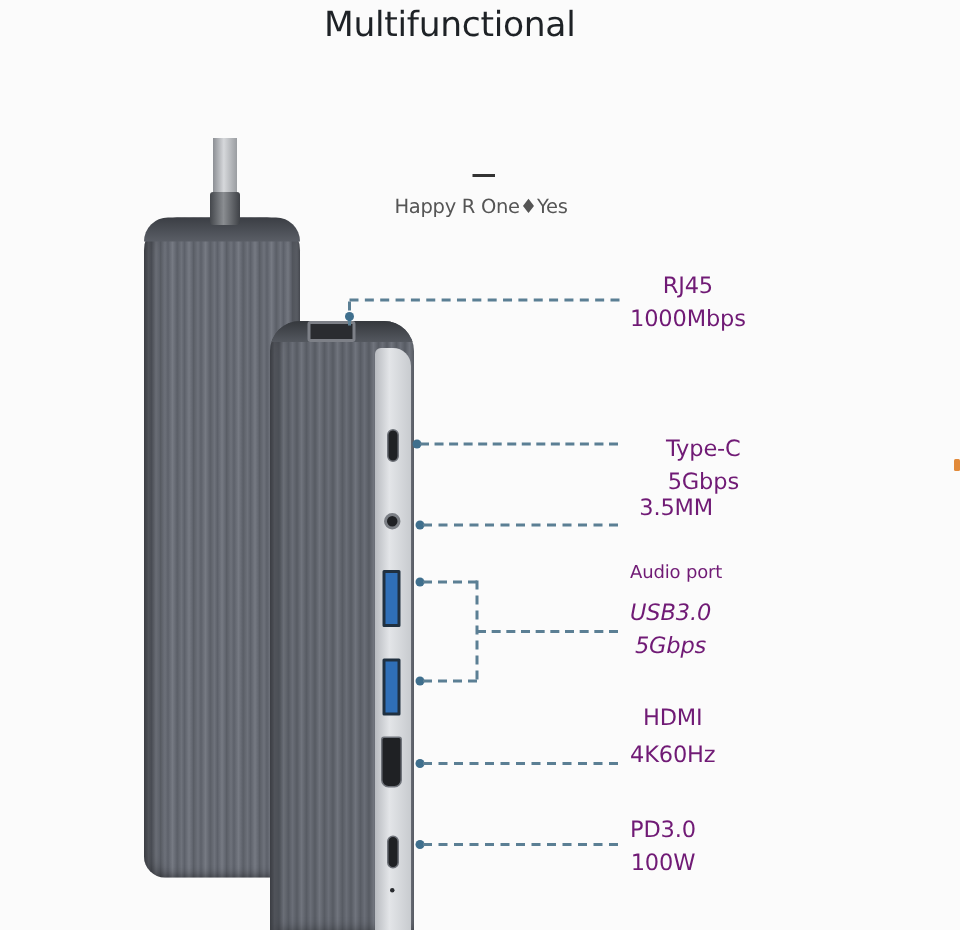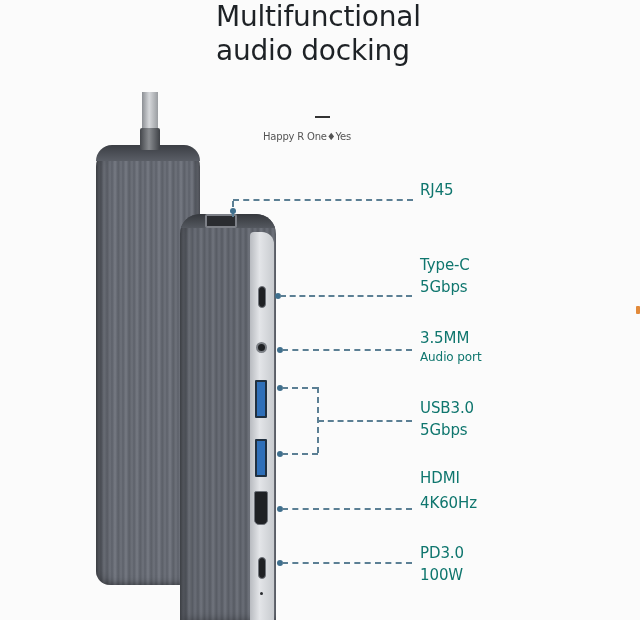--- a/index.html
+++ b/index.html
@@ -1,22 +1,22 @@
 <!DOCTYPE html>
 <html><head>
   <meta charset="utf-8">
   <style>
     * { box-sizing: border-box; margin: 0; padding: 0; }
     html, body { width: 640px; height: 620px; background: #fbfbfb; overflow: hidden; }
     body { position: relative; font-family: "DejaVu Sans", "Liberation Sans", sans-serif; color: #2c3036; }
 
-    .title { position: absolute; left: 216px; top: 0px; font-size: 28px; line-height: 34px; color: #1e2226; letter-spacing: -0.2px; }
+    .title { position: absolute; left: 216px; top: 0px; font-size: 23px; line-height: 34px; color: #1e2226; letter-spacing: -0.2px; }
     .title span { display: block; }
     .title-dash { position: absolute; left: 315px; top: 116px; width: 15px; height: 2px; background: #333; }
-    .subtitle { position: absolute; left: 263px; top: 131px; font-size: 10px; color: #555; letter-spacing: -0.2px; }
+    .subtitle { position: absolute; left: 263px; top: 131px; font-size: 13px; color: #555; letter-spacing: -0.2px; }
 
     
     .cable { position: absolute; left: 142px; top: 92px; width: 16px; height: 52px;
       background: linear-gradient(90deg,#8c8f94,#d6d8db 45%,#9a9da1); }
     .cable-collar { position: absolute; left: 140px; top: 128px; width: 20px; height: 22px;
       background: linear-gradient(90deg,#44474c,#8a8d91 45%,#3e4146); border-radius: 2px; }
 
     
     .back-unit { position: absolute; left: 96px; top: 145px; width: 104px; height: 440px;
       border-radius: 22px 22px 14px 14px;
@@ -45,32 +45,31 @@
     .p-usb2 { left: 255px; top: 439px; width: 12px; height: 38px; background: #2f6fb8; border: 2px solid #203040; border-radius: 1px; }
     .p-hdmi { left: 254px; top: 491px; width: 14px; height: 34px; border-radius: 2px 2px 5px 5px; border: 1px solid #6f737a; }
     .p-pd { left: 258px; top: 557px; width: 8px; height: 22px; border-radius: 4px; border: 1px solid #6f737a; }
     .p-led { left: 260px; top: 592px; width: 3px; height: 3px; border-radius: 50%; background: #2a2c30; }
 
     
     .hline { position: absolute; height: 0; border-top: 2px dashed #5b7f94; }
     .vline { position: absolute; width: 0; border-left: 2px dashed #5b7f94; }
     .dot { position: absolute; width: 6px; height: 6px; border-radius: 50%; background: #3f6f8d; }
 
-    .label { position: absolute; left: 420px; font-size: 15px; line-height: 22px; color: #0f766e; letter-spacing: -0.1px; }
-    .label .sub { display: block; font-size: 12px; line-height: 16px; }
+    .label { position: absolute; left: 420px; font-size: 15px; line-height: 22px; color: #701a75; letter-spacing: -0.1px; text-align: center; }
+    .label .sub { display: block; font-size: 12px; line-height: 16px; margin-top: 24px; }
     .label span { display: block; }
 
     .orange-mark { position: absolute; left: 636px; top: 306px; width: 4px; height: 8px; background: #e28a3a; border-radius: 1px; }
   </style>
 </head>
 <body>
 
 <div class="title">
   <span>Multifunctional</span>
-  <span>audio docking</span>
 </div>
 <div class="title-dash"></div>
 <div class="subtitle">Happy R One♦Yes</div>
 
 <div>
   <div class="cable"></div>
   <div class="back-unit"></div>
   <div class="cable-collar"></div>
   <div class="front-unit"></div>
   <div class="port-panel"></div>
@@ -105,30 +104,31 @@
 
   <div class="dot" style="left:277px; top:506px;"></div>
   <div class="hline" style="left:282px; top:508px; width:130px;"></div>
 
   <div class="dot" style="left:277px; top:560px;"></div>
   <div class="hline" style="left:282px; top:562px; width:130px;"></div>
 </div>
 
 <div class="label" style="top:179px;">
   <span>RJ45</span>
+  <span>1000Mbps</span>
 </div>
-<div class="label" style="top:254px;">
+<div class="label" style="top:288px;margin-left:24px;">
   <span>Type-C</span>
   <span>5Gbps</span>
 </div>
 <div class="label" style="top:327px;">
   <span>3.5MM</span>
   <span class="sub">Audio port</span>
 </div>
-<div class="label" style="top:397px;">
+<div class="label" style="top:397px;font-style:italic;">
   <span>USB3.0</span>
   <span>5Gbps</span>
 </div>
 <div class="label" style="top:467px;">
   <span style="margin-bottom:3px;">HDMI</span>
   <span>4K60Hz</span>
 </div>
 <div class="label" style="top:542px;">
   <span>PD3.0</span>
   <span>100W</span>

